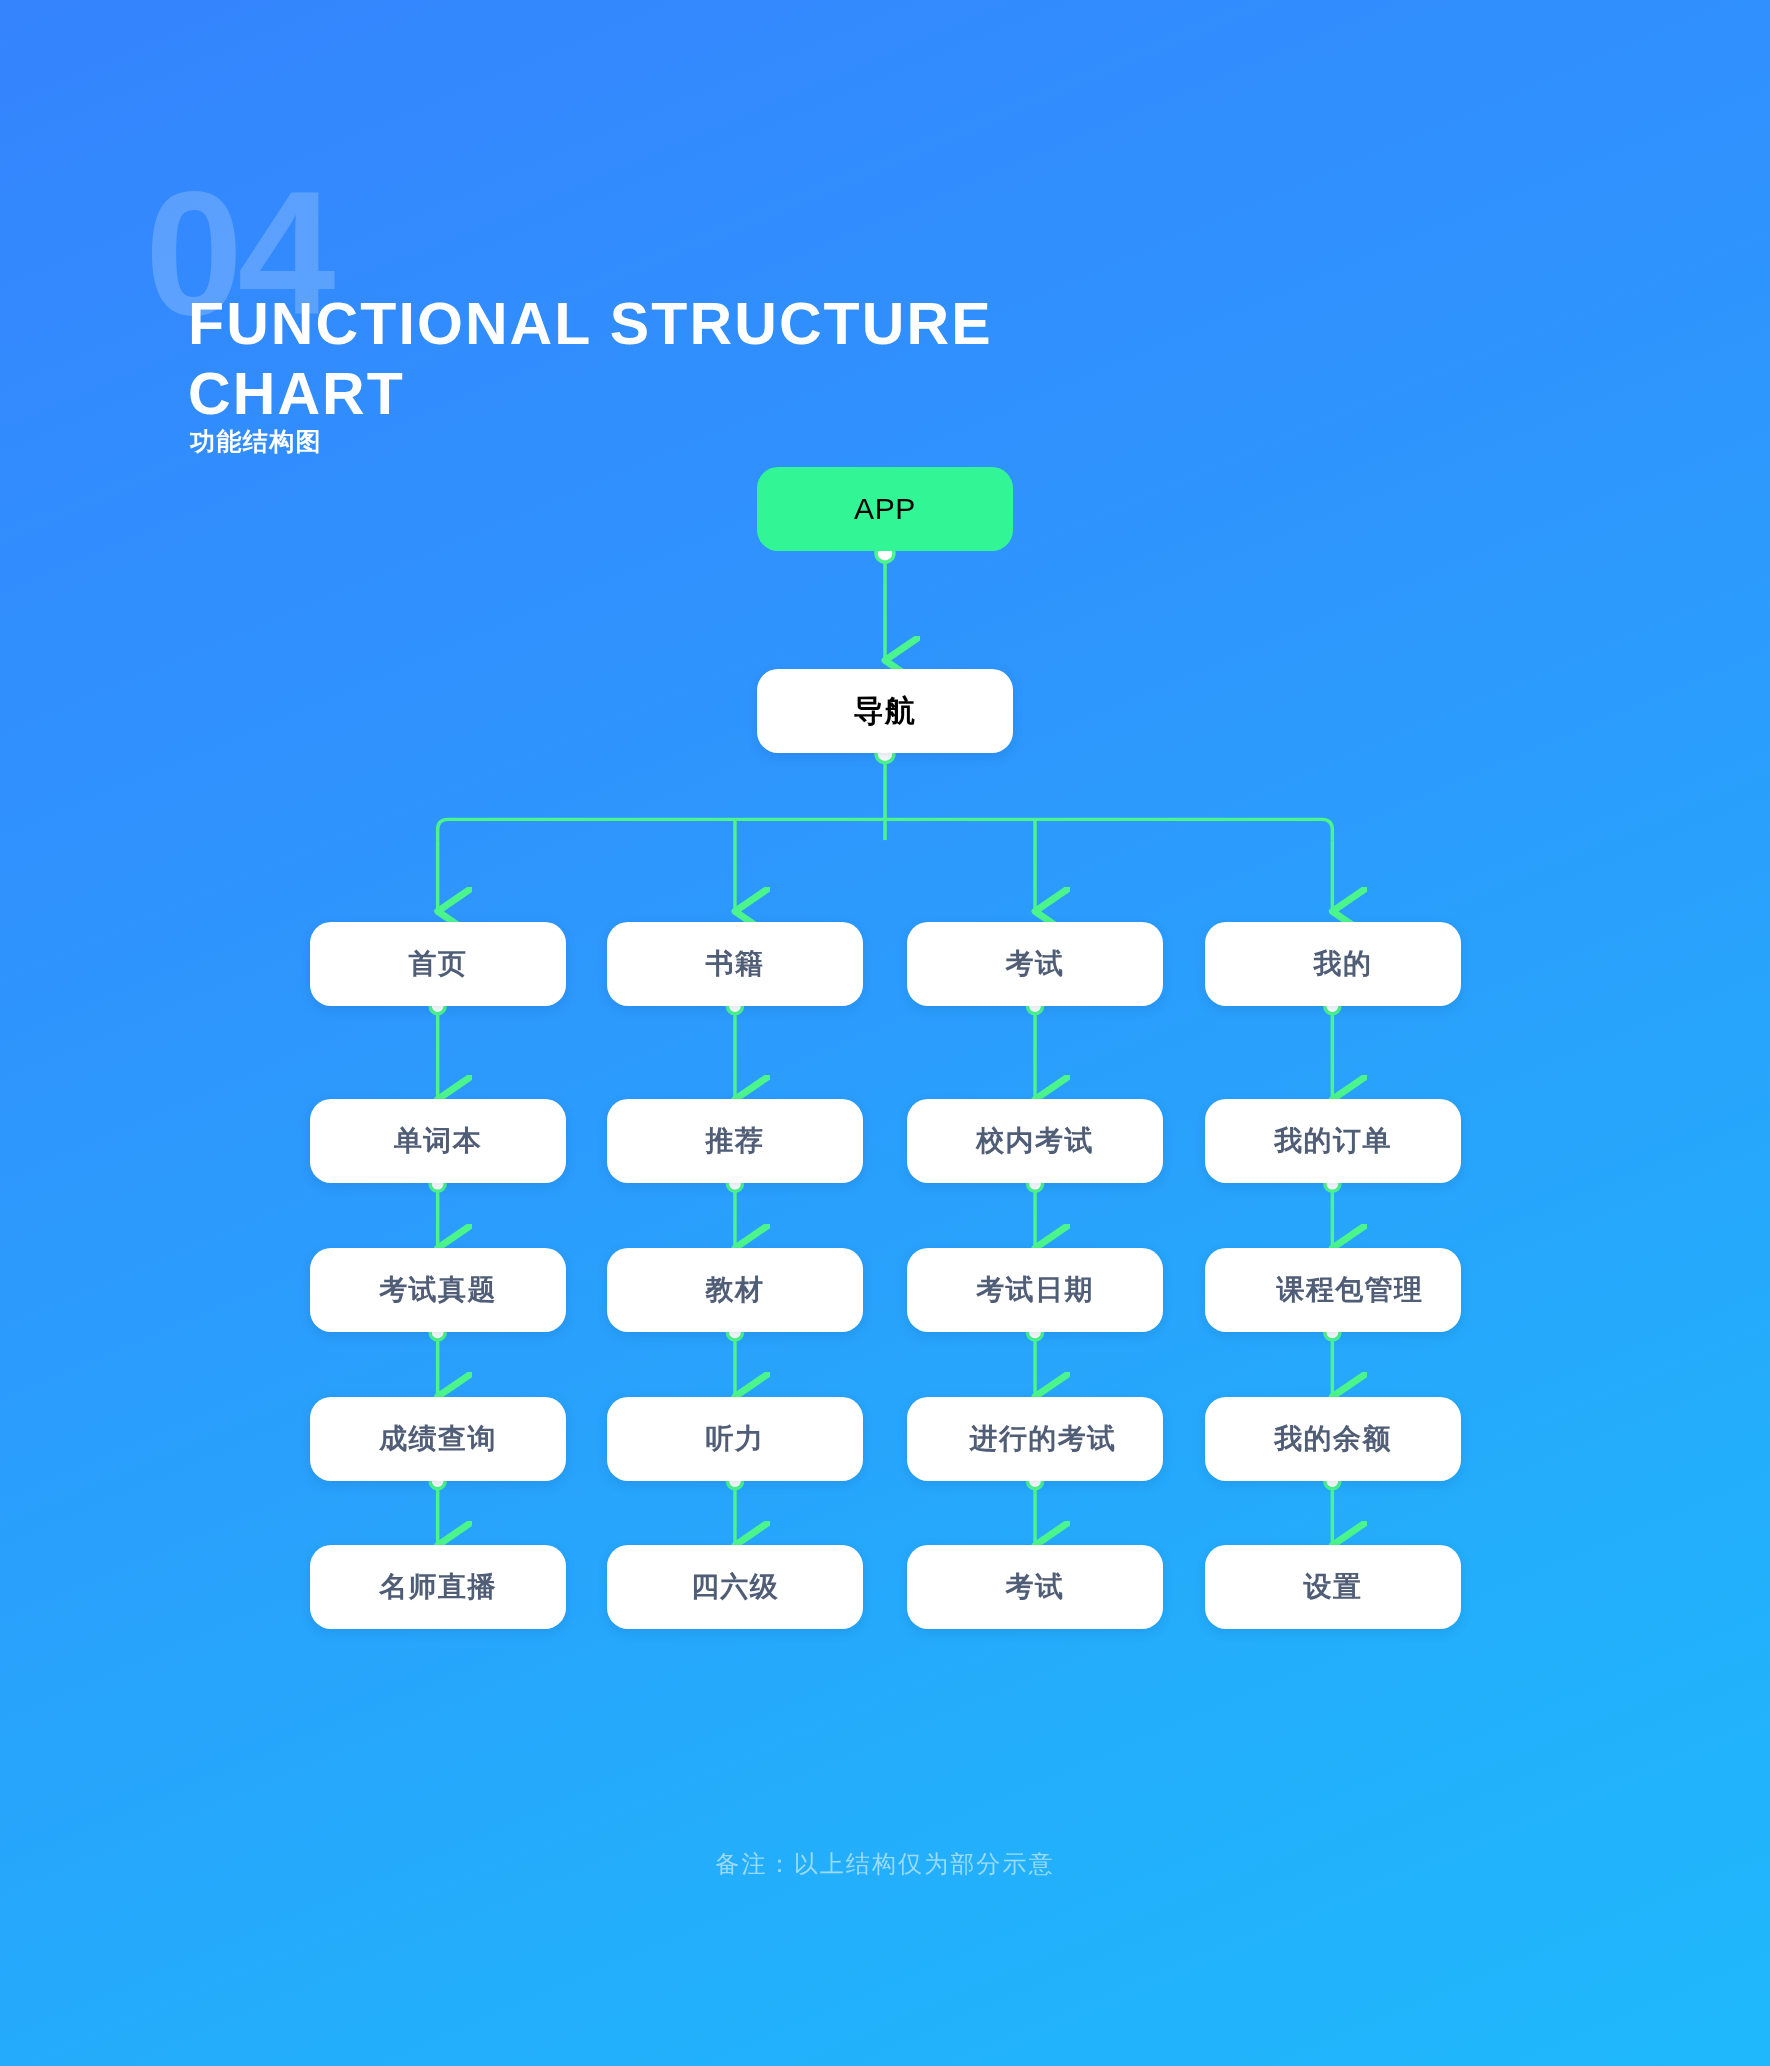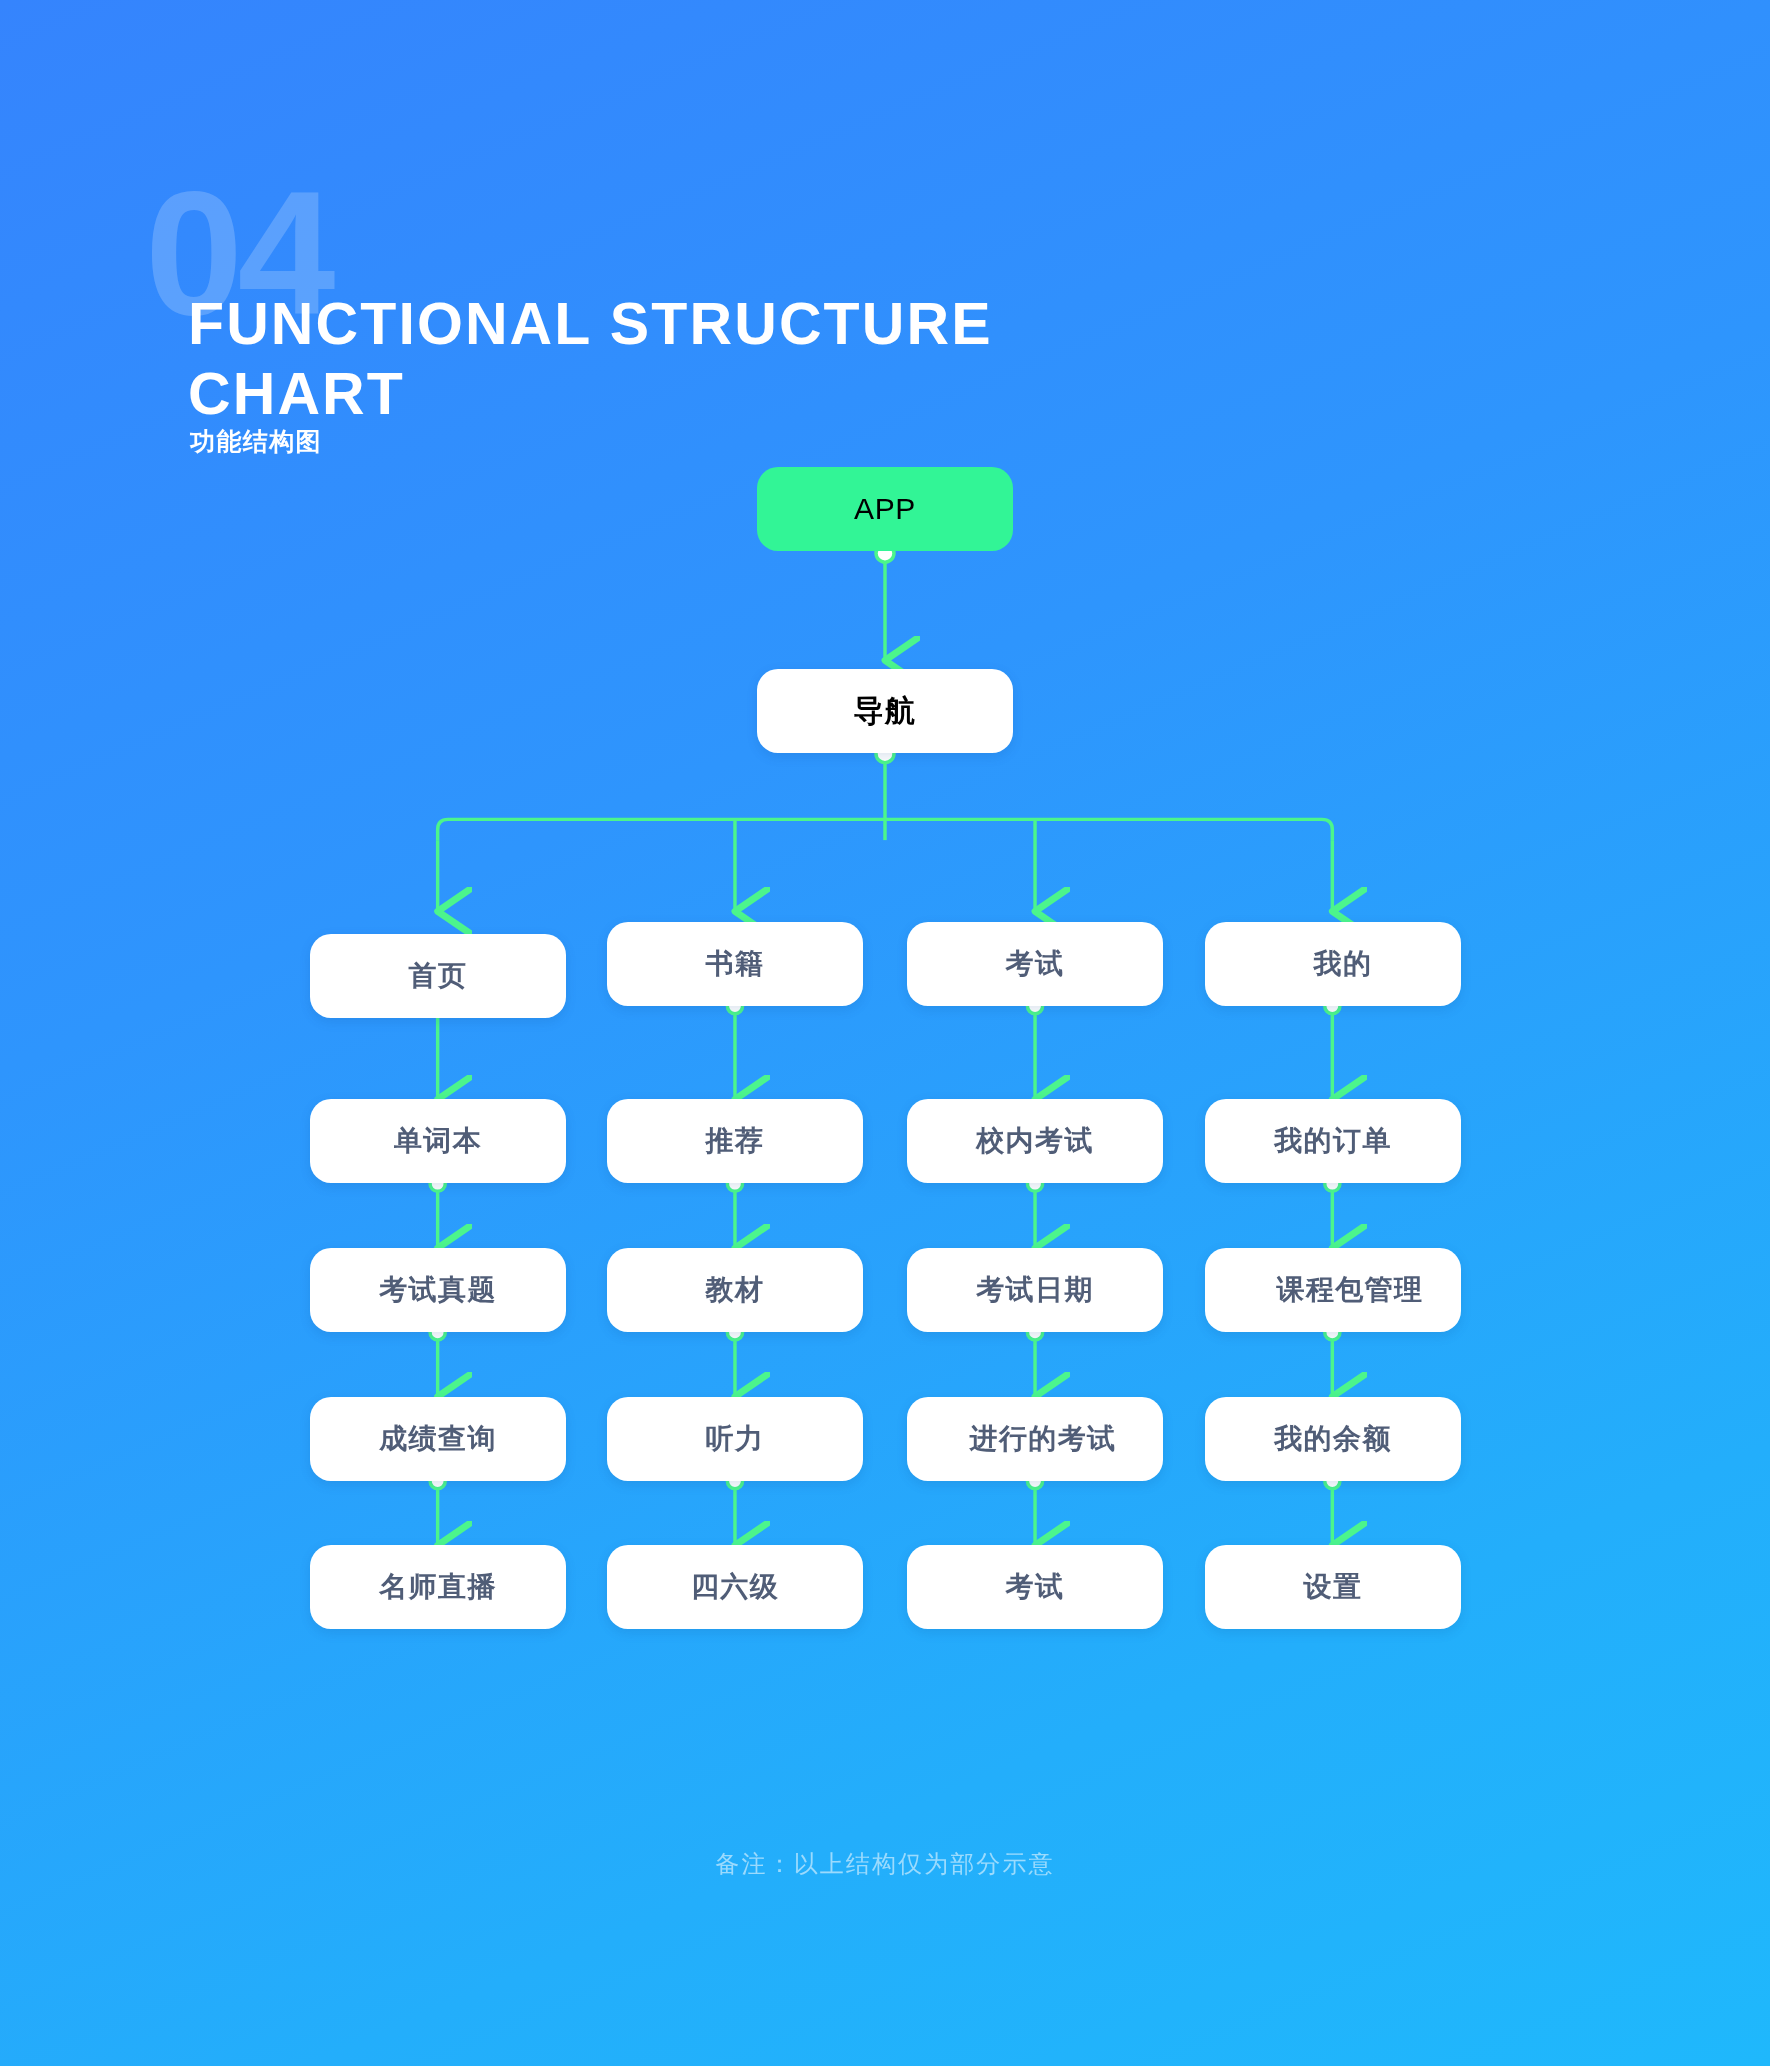--- a/index.html
+++ b/index.html
@@ -139,21 +139,21 @@
     </svg>
 
     <div class="node root" style="left:757px;top:467px;">
       <span>APP</span>
     </div>
 
     <div class="node nav" style="left:757px;top:669px;">
       <span>导航</span>
     </div>
 
-    <div class="node" style="left:310px;top:922px;margin-top:12px;">
+    <div class="node" style="left:310px;top:922px;">
       <span>首页</span>
       </div>
     <div class="node" style="left:310px;top:1099px;">
       <span>单词本</span>
       </div>
     <div class="node" style="left:310px;top:1248px;">
       <span>考试真题</span>
       </div>
     <div class="node" style="left:310px;top:1397px;">
       <span>成绩查询</span>

